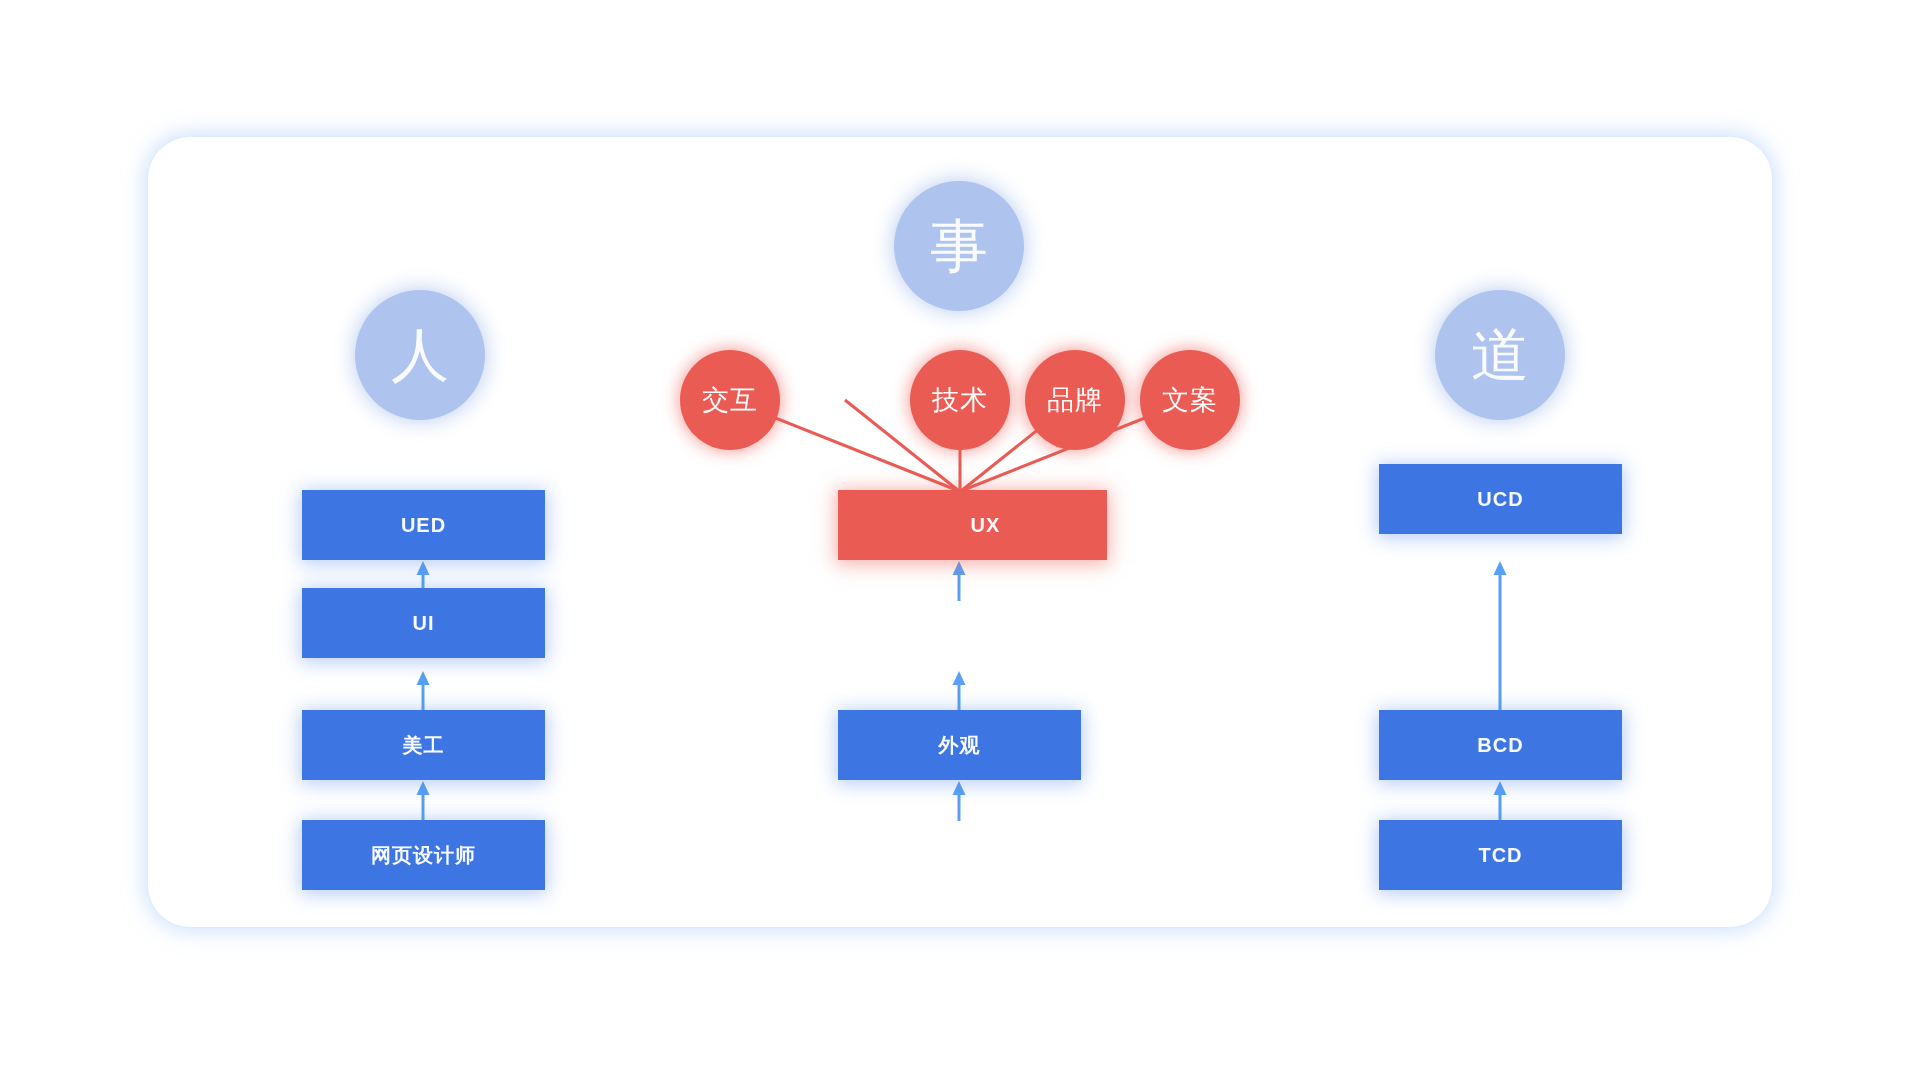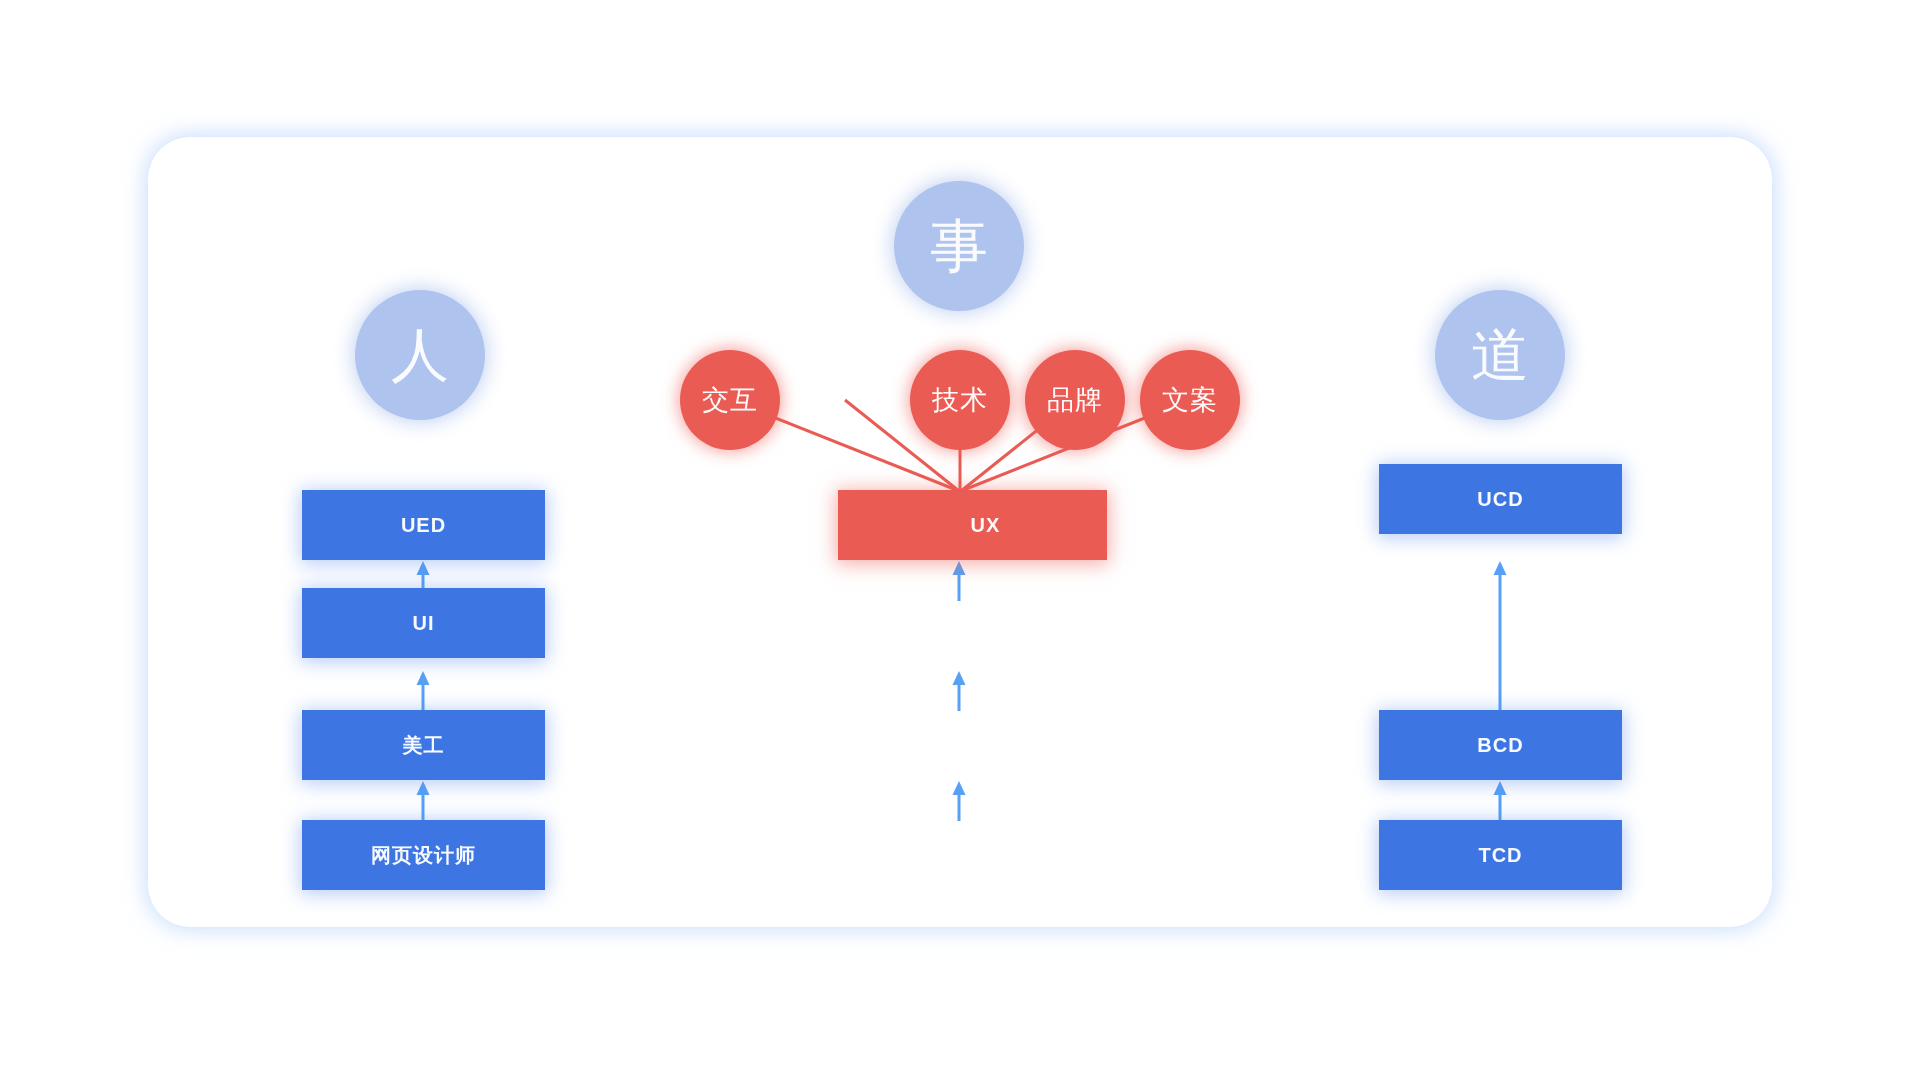--- a/index.html
+++ b/index.html
@@ -160,20 +160,23 @@
   <div class="box blue" style="left:302px;top:820px">
     <span class="box-label">网页设计师</span>
   </div>
   <div class="box blue" style="left:302px;top:710px">
     <span class="box-label">美工</span>
   </div>
 
   <div class="box red" style="left:838px;top:490px">
     <span class="box-label">UX</span>
   </div>
+  <div class="box blue" style="left:838px;top:710px">
+    <span class="box-label">外观</span>
+  </div>
 
   <div class="box blue" style="left:1379px;top:464px">
     <span class="box-label">UCD</span>
   </div>
   <div class="box blue" style="left:1379px;top:820px">
     <span class="box-label">TCD</span>
   </div>
   <div class="box blue" style="left:1379px;top:710px">
     <span class="box-label">BCD</span>
   </div>

